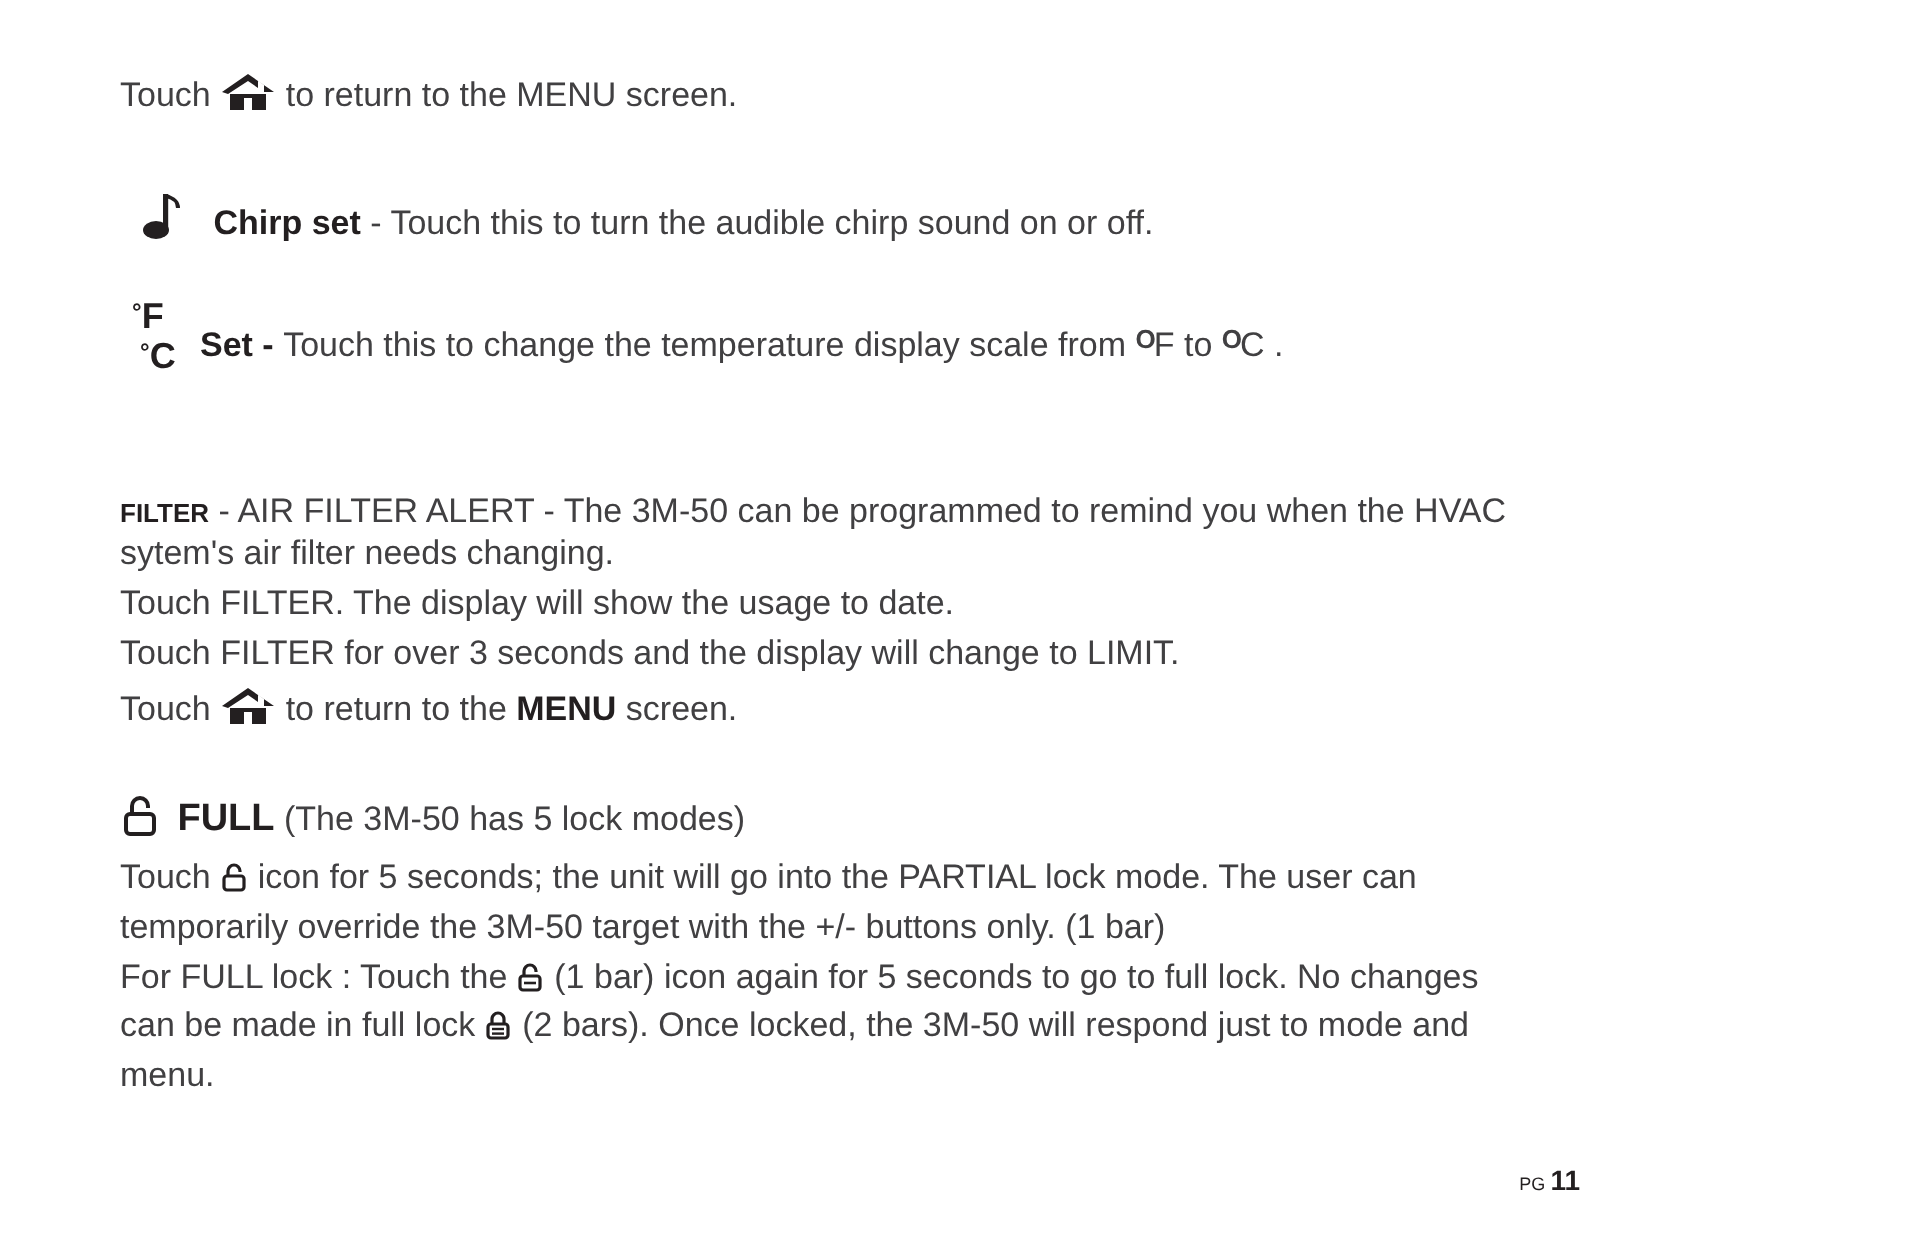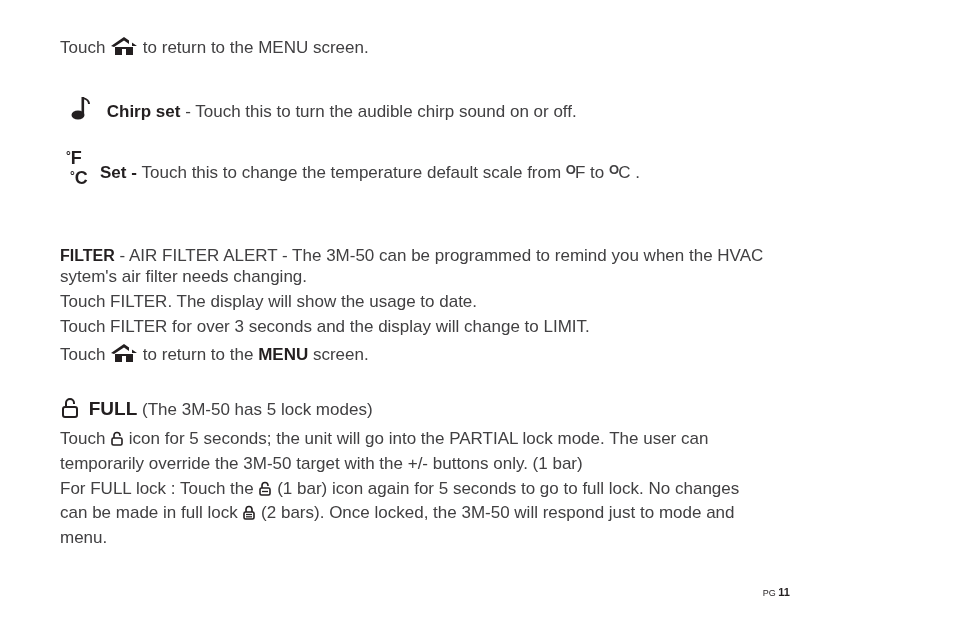--- a/index.html
+++ b/index.html
@@ -36,39 +36,39 @@
   }
   .fc-text {
     font-weight: 700;
     color: #231f20;
     font-size: 18px;
     line-height: 1.0;
   }
   .section-filter { margin-top: 48px; }
   .filter-title {
     font-weight: 700;
-    font-size: 16px;
+    font-size: 13px;
     color: #231f20;
   }
   .section-lock { margin-top: 28px; }
   .lock-title {
     font-weight: 700;
     font-size: 19px;
     color: #231f20;
   }
   p { margin: 0; }
   .line { margin-top: 3px; }
   .footer {
     position: absolute;
     right: 36px;
     bottom: 18px;
     font-size: 9px;
     color: #231f20;
   }
-  .footer .num { font-weight: 700; font-size: 11px; }
+  .footer .num { font-weight: 700; font-size: 14px; }
   .svg-inline {
     display: inline-block;
     vertical-align: -4px;
   }
   .svg-inline-mid {
     display: inline-block;
     vertical-align: -3px;
   }
   .deg {
     font-size: 13px;
@@ -108,21 +108,21 @@
     </span>
     <span class="bold">Chirp set</span><span> - Touch this to turn the audible chirp sound on or off.</span>
   </p>
 
   <div class="section-gap-note" style="height:48px;">
     <div class="fc-block" style="left:6px;">
       <div class="fc-text"><span style="font-size:12px;vertical-align:4px;">°</span><span>F</span></div>
       <div class="fc-text" style="margin-top:2px;margin-left:4px;"><span style="font-size:12px;vertical-align:4px;">°</span><span>C</span></div>
     </div>
     <p style="padding-left:40px; padding-top:13px;">
-      <span class="bold">Set - </span><span>Touch this to change the temperature default scale from  </span><span class="deg">O</span><span>F to </span><span class="deg">O</span><span>C .</span>
+      <span class="bold">Set - </span><span>Touch this to change the temperature display scale from  </span><span class="deg">O</span><span>F to </span><span class="deg">O</span><span>C .</span>
     </p>
   </div>
 
   <div class="section-filter">
     <p class="line"><span class="filter-title">FILTER</span><span> - AIR FILTER ALERT - The  3M-50 can be programmed to remind you when the HVAC sytem's air filter needs changing.</span></p>
     <p class="line">Touch FILTER. The display will show the usage to date.</p>
     <p class="line">Touch FILTER for over 3 seconds and the display will change to LIMIT.</p>
     <p class="line" style="margin-top:6px;">
       <span>Touch </span>
       <span class="svg-inline">

